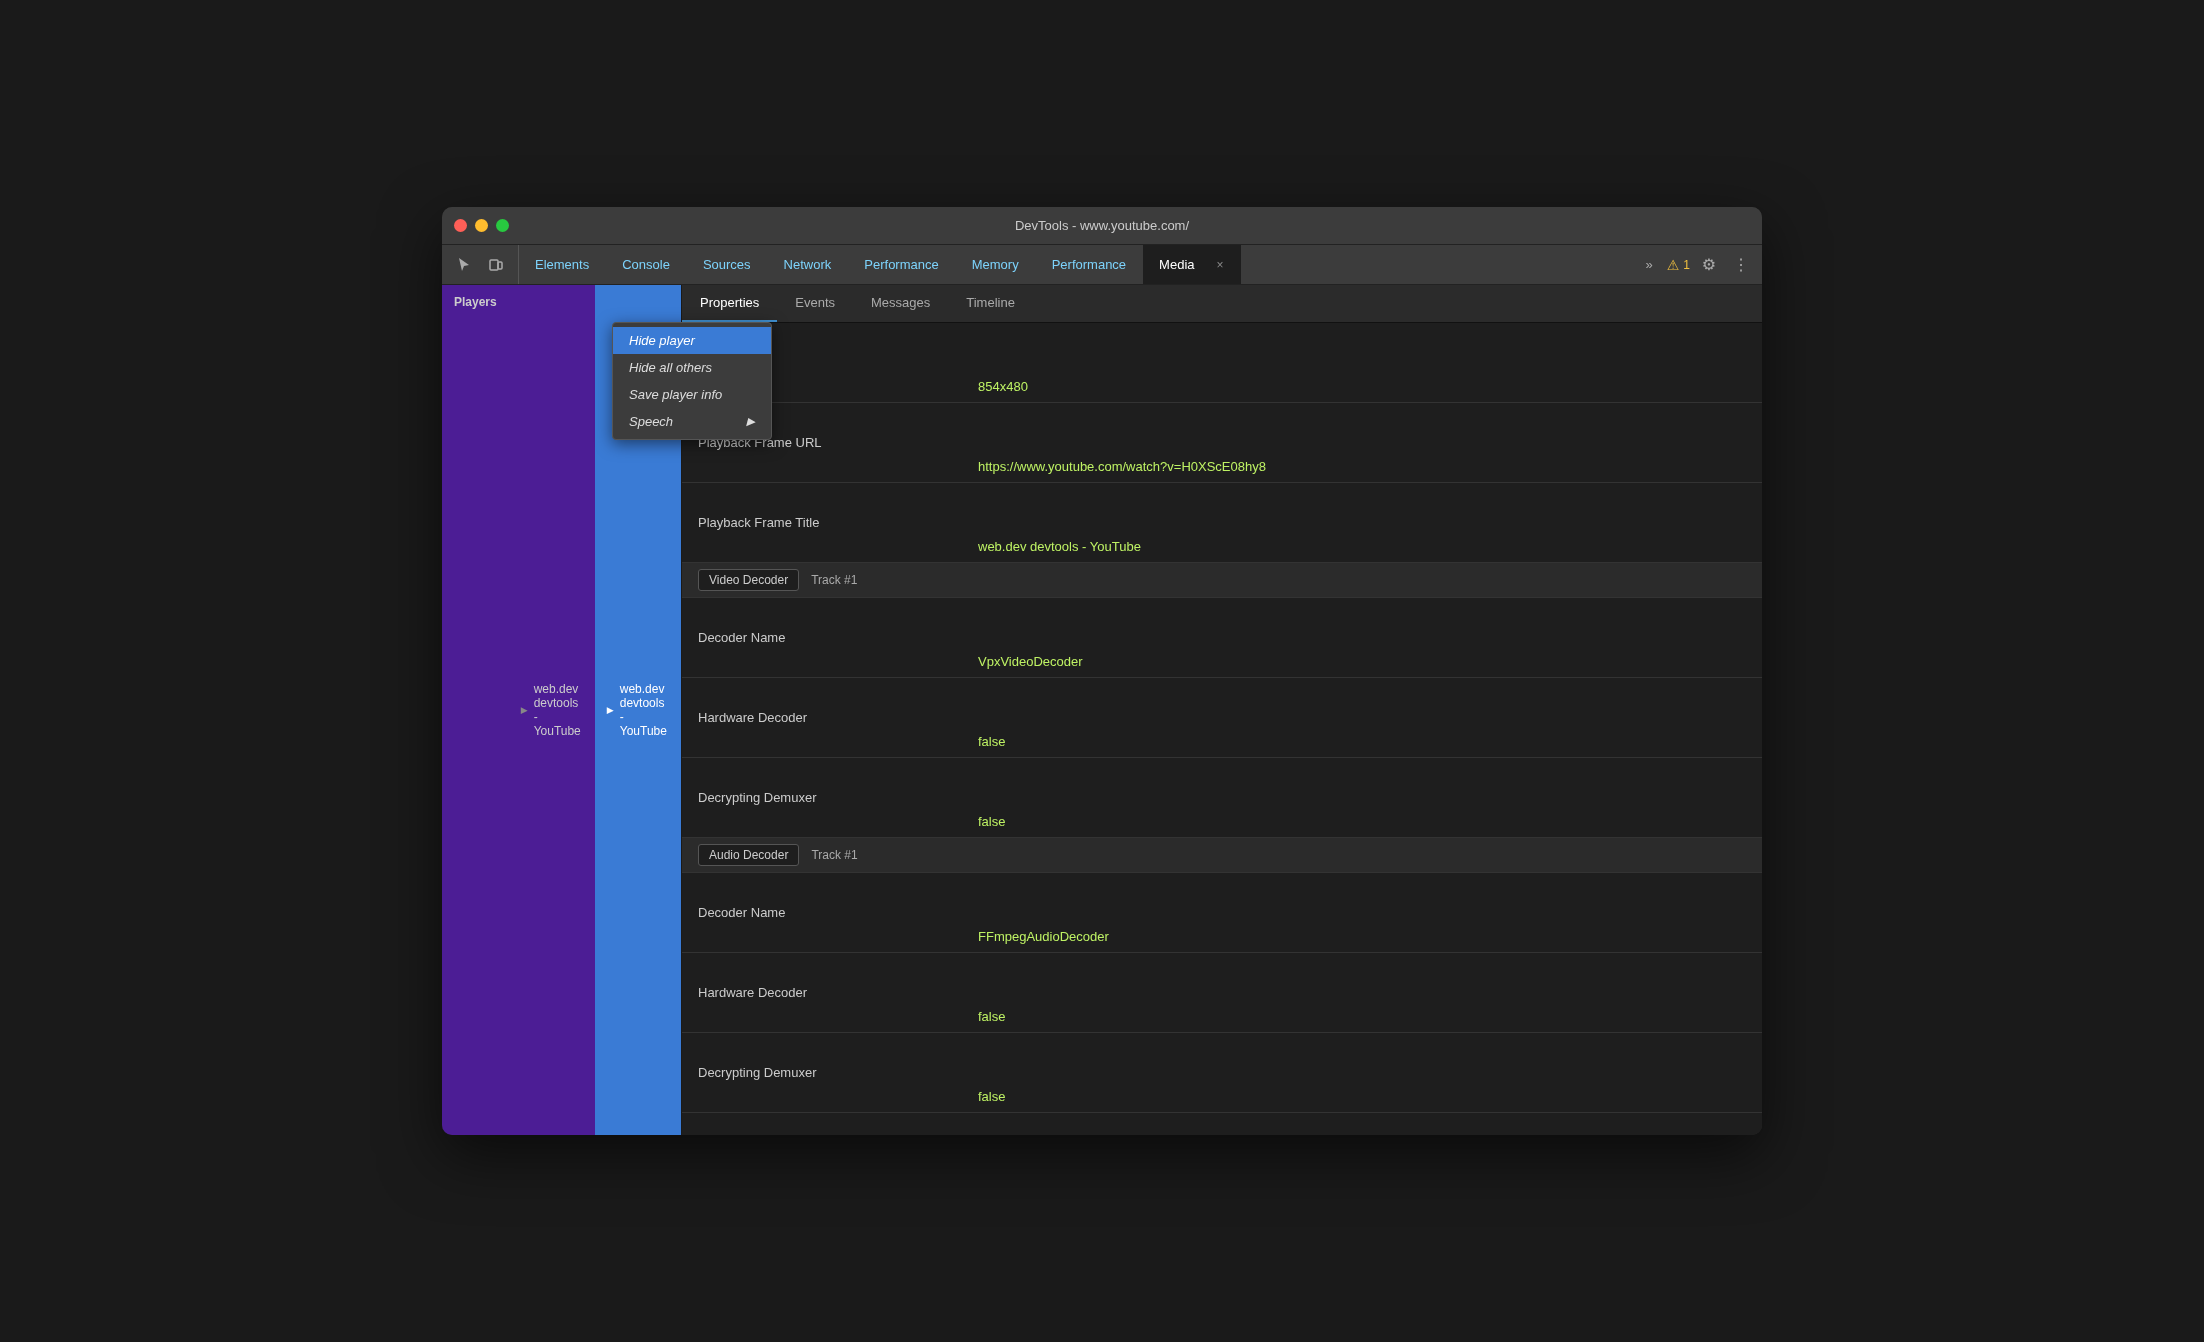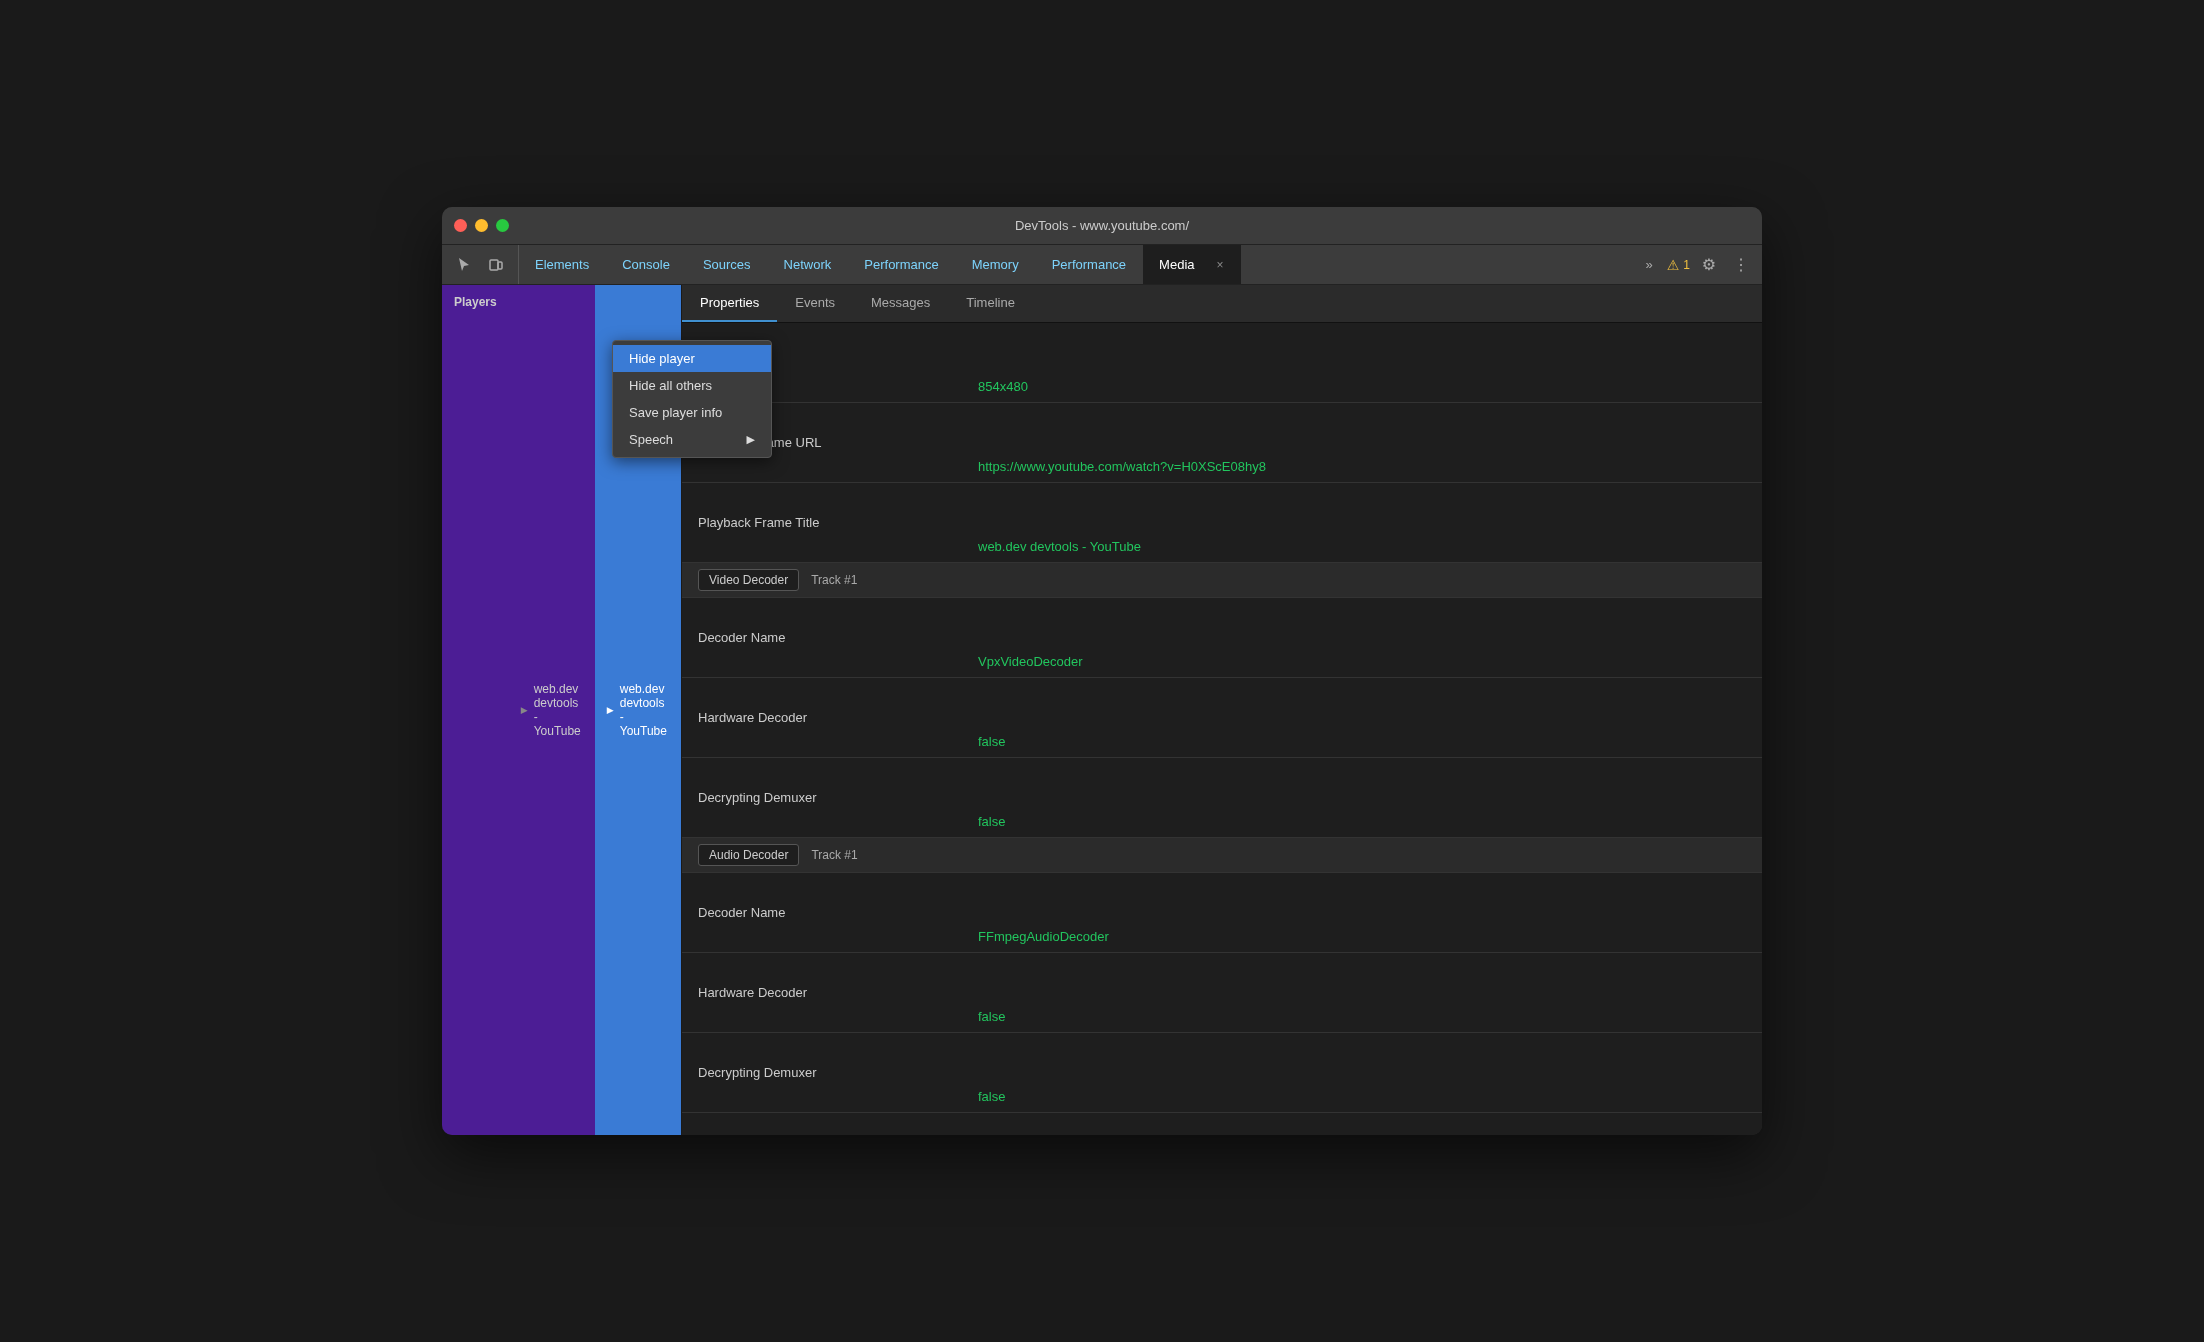--- a/index.html
+++ b/index.html
@@ -183,28 +183,29 @@
     }
     .player-arrow {
       font-size: 9px;
       color: #888;
     }
     .player-item.selected .player-arrow { color: #fff; }
     
     .context-menu {
       position: absolute;
       left: 170px;
-      top: 55px;
+      top: 37px;
       background: #3c3c3c;
       border: 1px solid #555;
       border-radius: 4px;
       box-shadow: 0 4px 16px rgba(0,0,0,0.5);
       z-index: 100;
       min-width: 160px;
       padding: 4px 0;
+      font-style: italic;
     }
     .context-item {
       padding: 6px 16px;
       color: #ddd;
       font-size: 13px;
       cursor: pointer;
       display: flex;
       align-items: center;
       justify-content: space-between;
     }
@@ -252,21 +253,21 @@
     .prop-key {
       width: 280px;
       padding: 8px 16px;
       color: #ccc;
       font-size: 13px;
       flex-shrink: 0;
     }
     .prop-value {
       flex: 1;
       padding: 8px 16px;
-      color: #22c55e;
+      color: #bef264;
       font-size: 13px;
       margin-top: 48px;
     }
     
     .decoder-header {
       display: flex;
       align-items: center;
       background: #2b2b2b;
       border-bottom: 1px solid #333;
       padding: 6px 16px;

